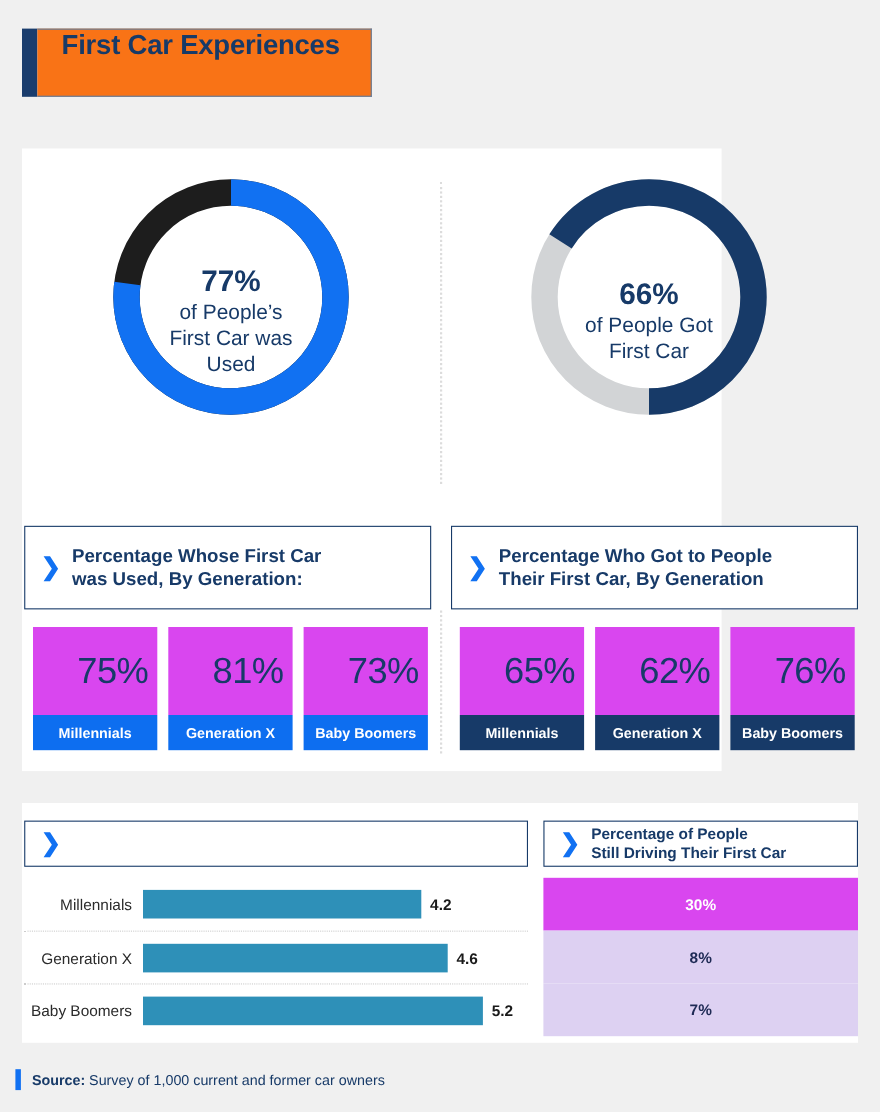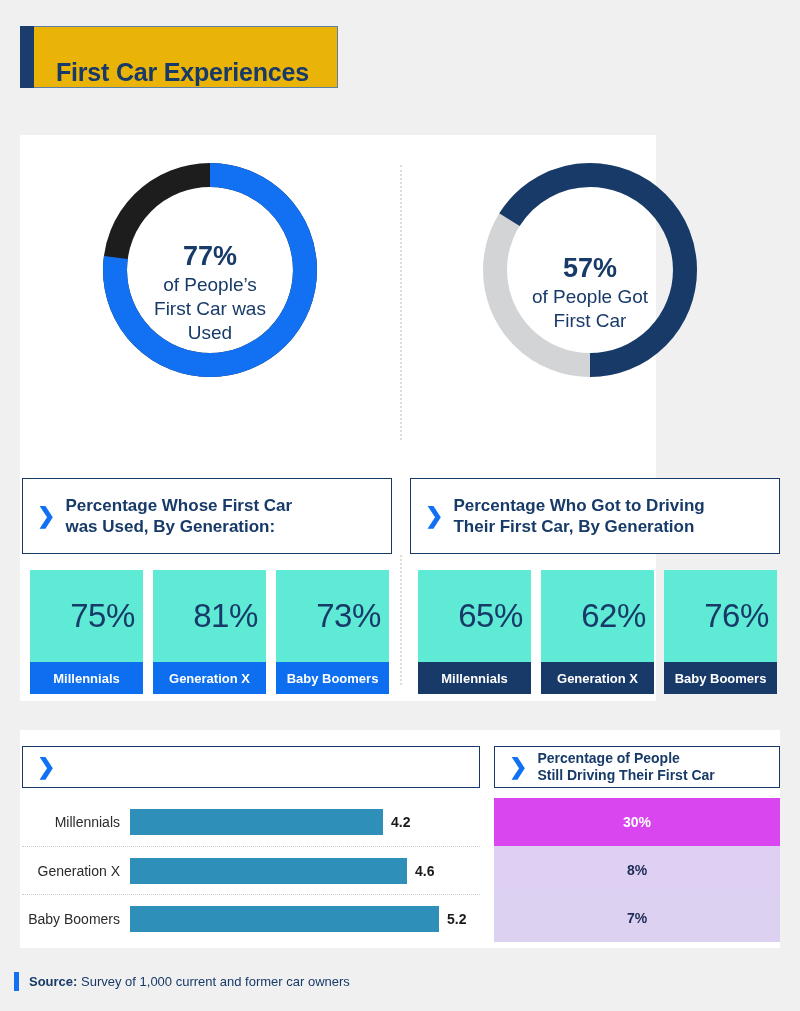--- a/index.html
+++ b/index.html
@@ -8,22 +8,22 @@
     background: #f0f0f0;
     font-family: "Liberation Sans", sans-serif;
     -webkit-font-smoothing: antialiased;
   }
   .page { position: relative; width: 800px; height: 1011px; }
 
   
   .title-wrap { position: absolute; left: 20px; top: 26px; display: flex; height: 62px; }
   .title-bar-accent { width: 14px; background: #1a3d6d; }
   .title-box {
-    border: 1px solid #5b7fa6; border-left: none; background: #eab308;
-    display: flex; align-items: flex-end; padding: 0 28px 0 22px;
+    border: 1px solid #5b7fa6; border-left: none; background: #f97316;
+    display: flex; align-items: flex-start; padding: 0 28px 0 22px;
   }
   .title-text { font-size: 25px; font-weight: bold; color: #173a68; letter-spacing: -0.2px; }
 
   
   .panel-top {
     position: absolute; left: 20px; top: 135px; width: 636px; height: 566px;
     background: #ffffff;
   }
   .panel-bottom {
     position: absolute; left: 20px; top: 730px; width: 760px; height: 218px;
@@ -61,21 +61,21 @@
 
   .head-left  { position: absolute; left: 22px;  top: 478px; width: 370px; height: 76px; }
   .head-right { position: absolute; left: 410px; top: 478px; width: 370px; height: 76px; }
 
   
   .stats { position: absolute; display: flex; gap: 10px; }
   .stats.left  { left: 30px;  top: 570px; }
   .stats.right { left: 418px; top: 570px; }
   .stat-card { width: 113px; }
   .stat-val {
-    height: 92px; background: #5eead4; color: #173a68;
+    height: 80px; background: #d946ef; color: #173a68;
     display: flex; align-items: center; justify-content: center;
     font-size: 33px; font-weight: 300; letter-spacing: -0.5px; padding-left: 32px;
   }
   .stat-name {
     height: 32px; display: flex; align-items: center; justify-content: center;
     color: #ffffff; font-size: 13px; font-weight: bold;
   }
   .stats.left  .stat-name { background: #0d6ef0; }
   .stats.right .stat-name { background: #173a68; }
 
@@ -139,39 +139,39 @@
         <div class="donut-sub">Used</div>
       </div>
     </div>
 
     <div class="donut-cell right">
       <svg class="donut-svg" width="226" height="226" viewBox="0 0 226 226">
         <circle cx="113" cy="113" r="95" fill="none" stroke="#d2d4d6" stroke-width="24"></circle>
         <circle id="d1" cx="113" cy="113" r="95" fill="none" stroke="#173a68" stroke-width="24" transform="rotate(-90 113 113) scale(-1 1) translate(-226 0)" stroke-dasharray="393.9557187601601 202.94688542190062"></circle>
       </svg>
       <div class="donut-label">
-        <div class="donut-pct">57%</div>
+        <div class="donut-pct">66%</div>
         <div class="donut-sub">of People Got</div>
         <div class="donut-sub">First Car</div>
       </div>
     </div>
   </div>
 
   <div class="sec-head head-left">
     <span class="chev">❯</span>
     <div class="sec-title">
       <div>Percentage Whose First Car</div>
       <div>was Used, By Generation:</div>
     </div>
   </div>
 
   <div class="sec-head head-right">
     <span class="chev">❯</span>
     <div class="sec-title">
-      <div>Percentage Who Got to Driving</div>
+      <div>Percentage Who Got to People</div>
       <div>Their First Car, By Generation</div>
     </div>
   </div>
 
   <div class="stats left">
     <div class="stat-card">
       <div class="stat-val">75%</div>
       <div class="stat-name">Millennials</div>
     </div>
     <div class="stat-card">

